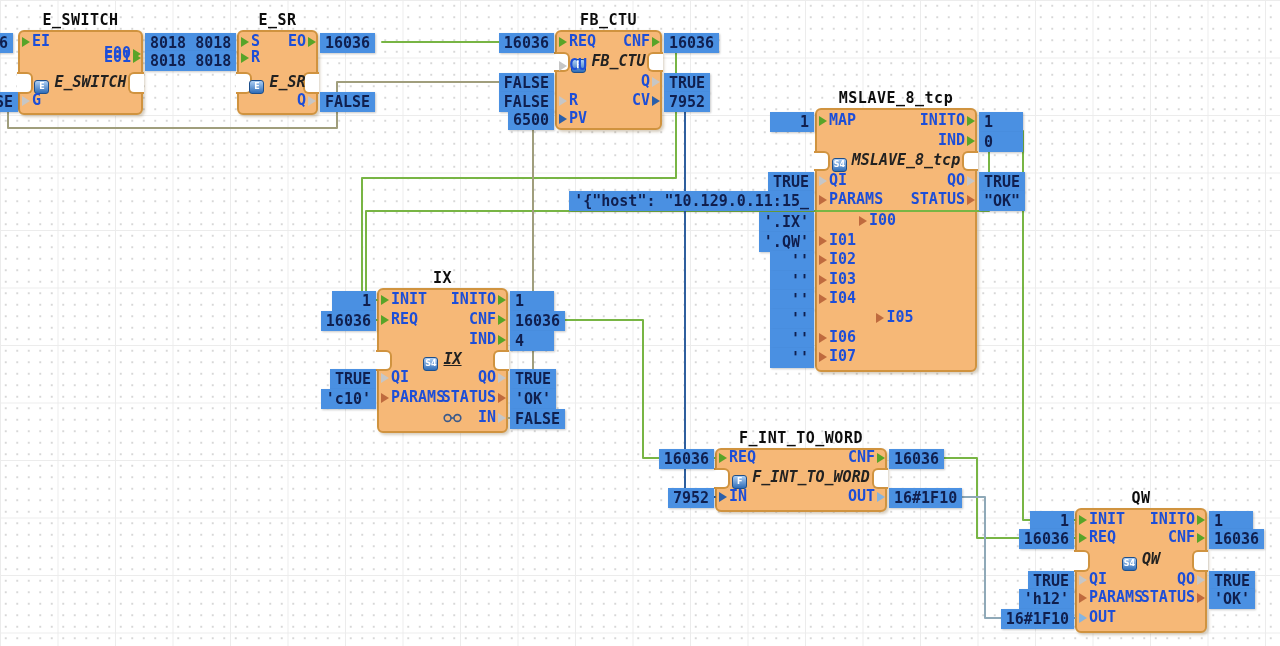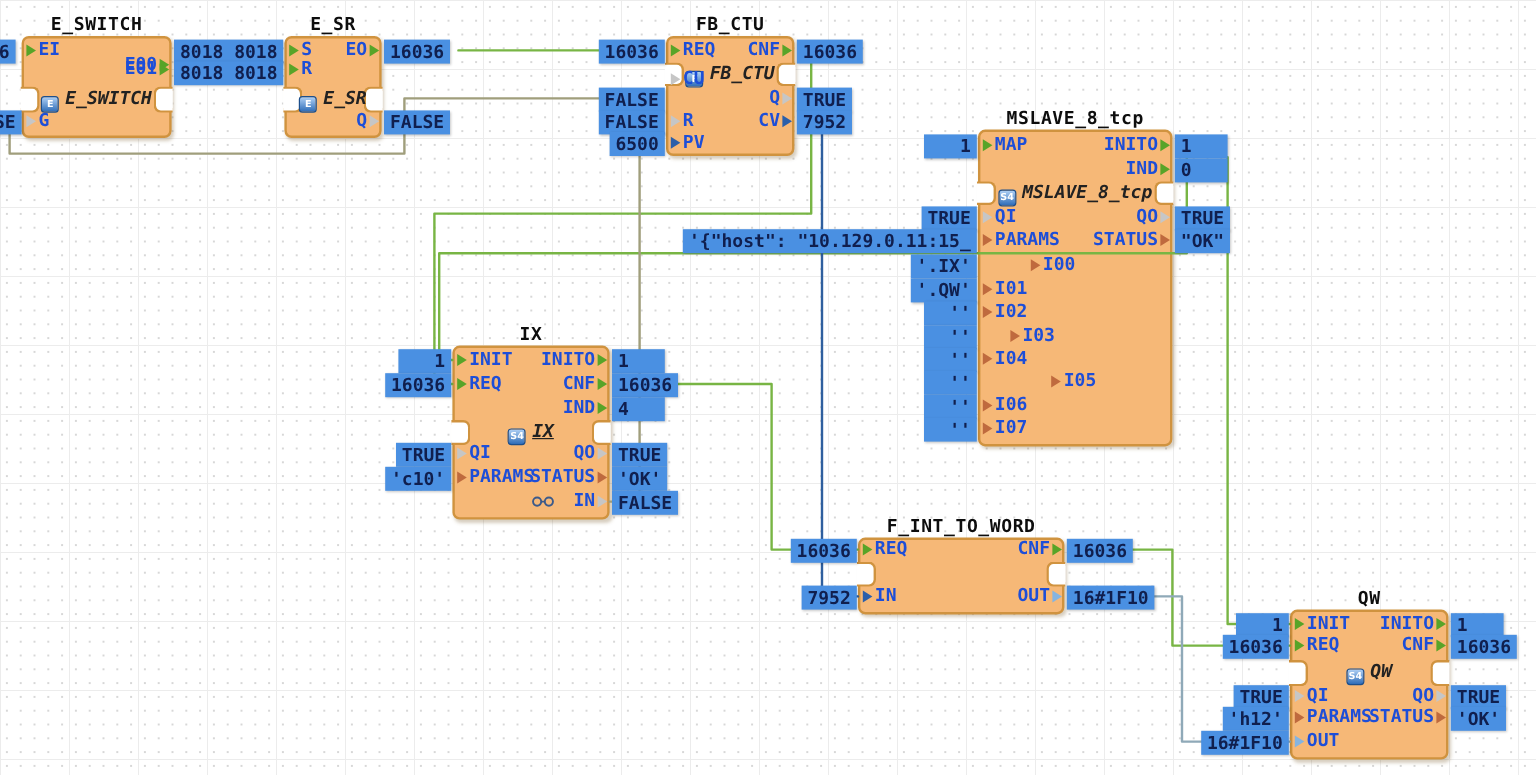--- a/index.html
+++ b/index.html
@@ -120,21 +120,21 @@
     <div class="fb" style="left: 815px; top: 108px; width: 162px; height: 264px;">
       <div class="notch nl" style="top: 41px; height: 20px;"></div>
       <div class="notch nr" style="top: 41px; height: 20px;"></div>
       <div class="fb-name" style="top: 41px;"><span class="type-icon">S4</span><span>MSLAVE_8_tcp</span></div>
       <div class="pin in" style="top: 1px;"><span class="tri" style="border-left-color: rgb(88, 164, 40);"></span><span>MAP</span></div>
       <div class="pin in" style="top: 61px;"><span class="tri" style="border-left-color: rgb(198, 198, 198);"></span><span>QI</span></div>
       <div class="pin in" style="top: 80px;"><span class="tri" style="border-left-color: rgb(191, 106, 62);"></span><span>PARAMS</span></div>
       <div class="pin in" style="top: 101px; margin-left: 40px;"><span class="tri" style="border-left-color: rgb(191, 106, 62);"></span><span>I00</span></div>
       <div class="pin in" style="top: 121px;"><span class="tri" style="border-left-color: rgb(191, 106, 62);"></span><span>I01</span></div>
       <div class="pin in" style="top: 140px;"><span class="tri" style="border-left-color: rgb(191, 106, 62);"></span><span>I02</span></div>
-      <div class="pin in" style="top: 160px; margin-left: 23px;"><span class="tri" style="border-left-color: rgb(191, 106, 62);"></span><span>I03</span></div>
+      <div class="pin in" style="top: 160px;"><span class="tri" style="border-left-color: rgb(191, 106, 62);"></span><span>I03</span></div>
       <div class="pin in" style="top: 179px;"><span class="tri" style="border-left-color: rgb(191, 106, 62);"></span><span>I04</span></div>
       <div class="pin in" style="top: 198px; text-align: center;"><span class="tri" style="border-left-color: rgb(191, 106, 62);"></span><span>I05</span></div>
       <div class="pin in" style="top: 218px;"><span class="tri" style="border-left-color: rgb(191, 106, 62);"></span><span>I06</span></div>
       <div class="pin in" style="top: 237px;"><span class="tri" style="border-left-color: rgb(191, 106, 62);"></span><span>I07</span></div>
       <div class="pin out" style="top: 1px;"><span>INITO</span><span class="tri" style="border-left-color: rgb(88, 164, 40);"></span></div>
       <div class="pin out" style="top: 21px;"><span>IND</span><span class="tri" style="border-left-color: rgb(88, 164, 40);"></span></div>
       <div class="pin out" style="top: 61px;"><span>QO</span><span class="tri" style="border-left-color: rgb(198, 198, 198);"></span></div>
       <div class="pin out" style="top: 80px;"><span>STATUS</span><span class="tri" style="border-left-color: rgb(191, 106, 62);"></span></div>
     </div>
     <div class="fb-title" style="left: 896px; top: 89px;">MSLAVE_8_tcp</div>
@@ -179,20 +179,21 @@
     <div class="val vin" style="top: 389px; right: 904px;">'c10'</div>
     <div class="val vout" style="top: 291px; left: 510px;">1</div>
     <div class="val vout" style="top: 311px; left: 510px;">16036</div>
     <div class="val vout" style="top: 331px; left: 510px;">4</div>
     <div class="val vout" style="top: 369px; left: 510px;">TRUE</div>
     <div class="val vout" style="top: 389px; left: 510px;">'OK'</div>
     <div class="val vout" style="top: 409px; left: 510px;">FALSE</div>
     <div class="fb" style="left: 715px; top: 448px; width: 172px; height: 64px;">
       <div class="notch nl" style="top: 18px; height: 21px;"></div>
       <div class="notch nr" style="top: 18px; height: 21px;"></div>
+      <div class="fb-name" style="top: 18px;"><span class="type-icon">F</span><span>F_INT_TO_WORD</span></div>
       <div class="pin in" style="top: -2px;"><span class="tri" style="border-left-color: rgb(88, 164, 40);"></span><span>REQ</span></div>
       <div class="pin in" style="top: 37px;"><span class="tri" style="border-left-color: rgb(43, 95, 170);"></span><span>IN</span></div>
       <div class="pin out" style="top: -2px;"><span>CNF</span><span class="tri" style="border-left-color: rgb(88, 164, 40);"></span></div>
       <div class="pin out" style="top: 37px;"><span>OUT</span><span class="tri" style="border-left-color: rgb(133, 180, 224);"></span></div>
     </div>
     <div class="fb-title" style="left: 801px; top: 429px;">F_INT_TO_WORD</div>
     <div class="val vin" style="top: 449px; right: 566px;">16036</div>
     <div class="val vin" style="top: 488px; right: 566px;">7952</div>
     <div class="val vout" style="top: 449px; left: 889px;">16036</div>
     <div class="val vout" style="top: 488px; left: 889px;">16#1F10</div>

